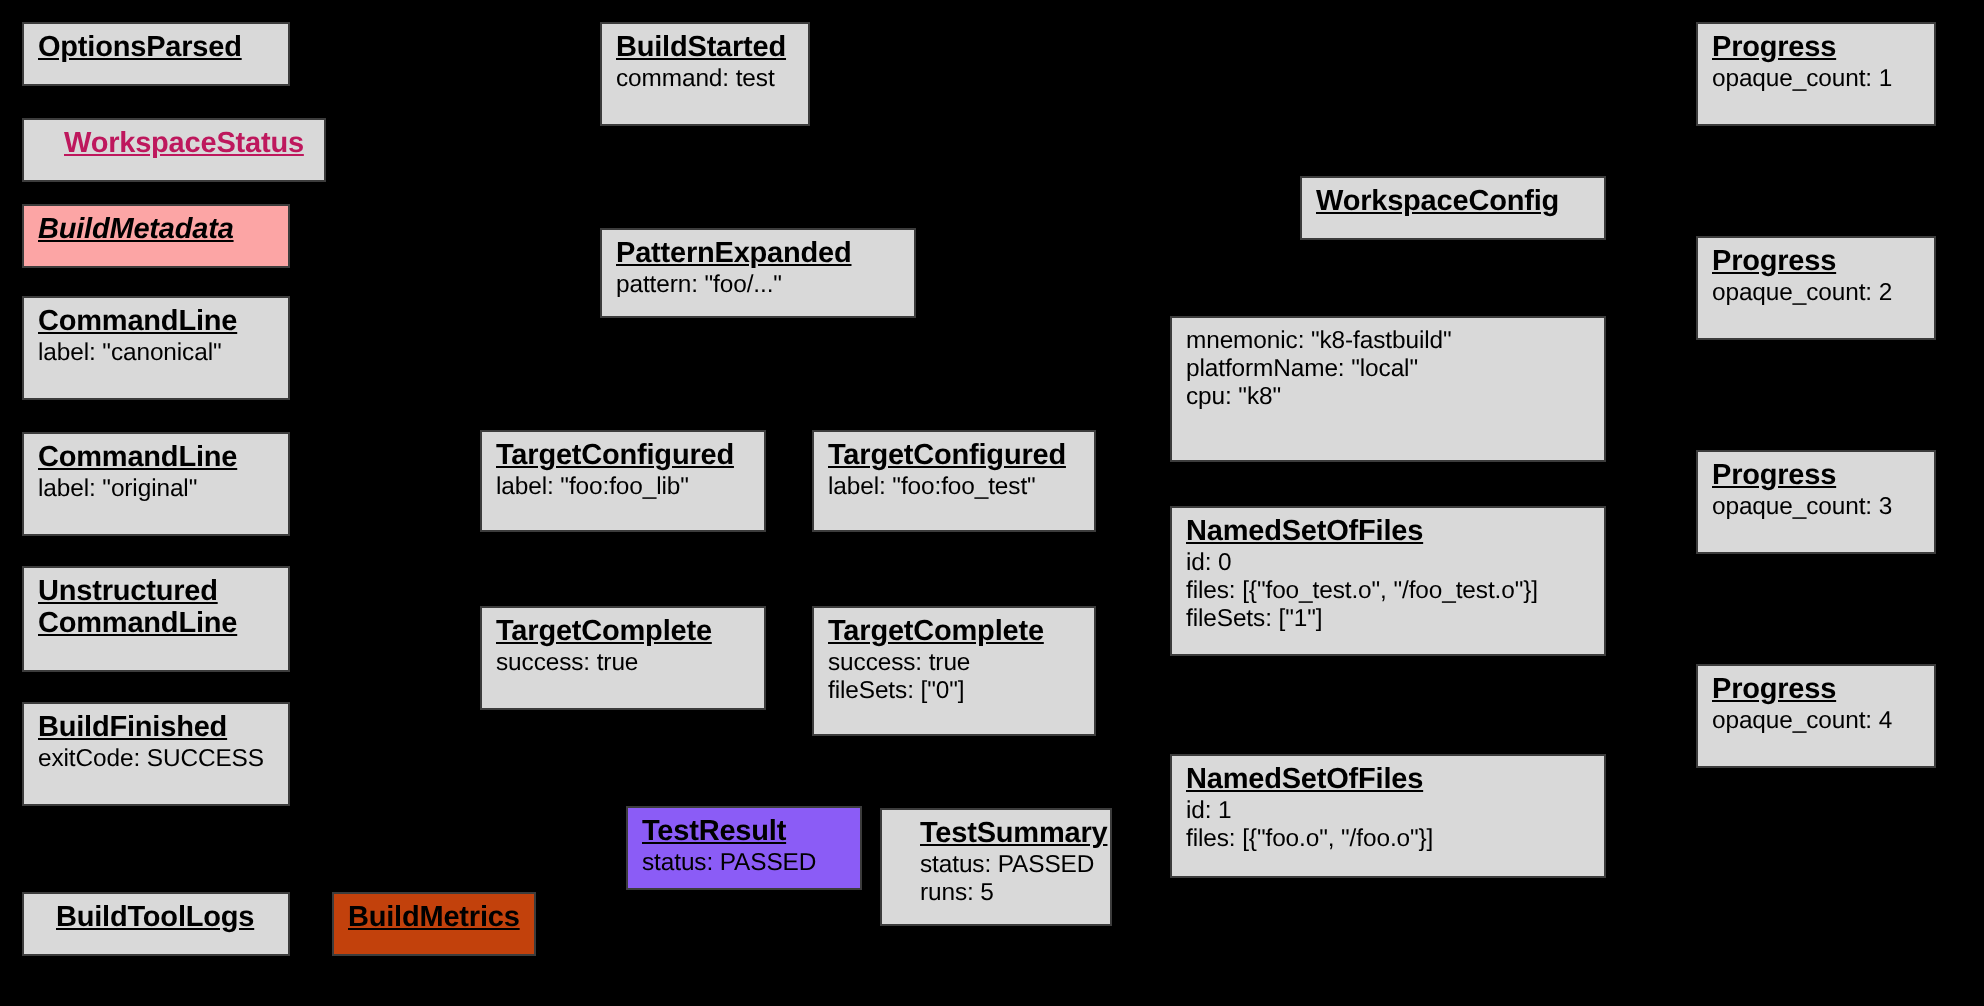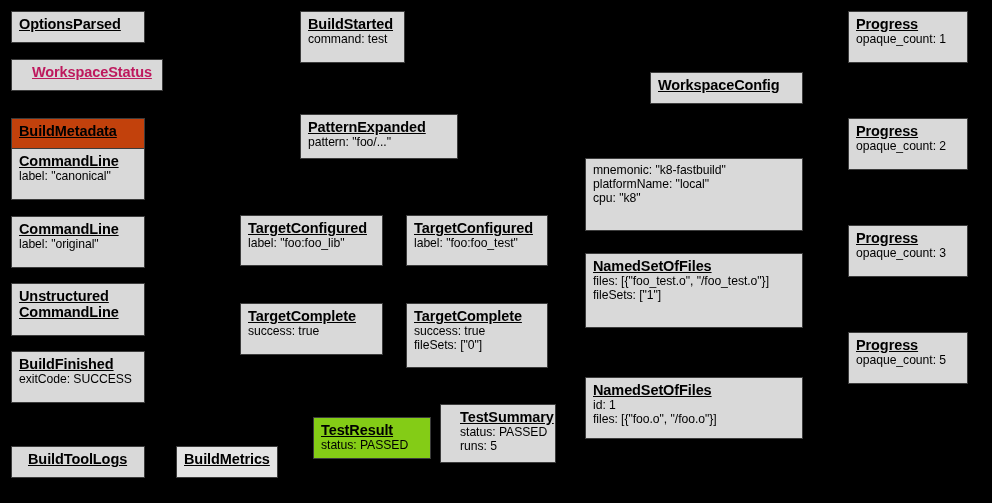--- a/index.html
+++ b/index.html
@@ -53,21 +53,21 @@
 </head>
 <body>
 
 <div id="canvas">
     <div class="node" style="left: 11px; top: 11px; width: 134px; height: 32px; background: rgb(217, 217, 217); border-color: rgb(60, 60, 60); color: rgb(0, 0, 0);">
       <span class="node-title">OptionsParsed</span>
     </div>
     <div class="node" style="left: 11px; top: 59px; width: 152px; height: 32px; background: rgb(217, 217, 217); border-color: rgb(60, 60, 60); color: #be185d; padding-left: 20px;">
       <span class="node-title">WorkspaceStatus</span>
     </div>
-    <div class="node" style="left: 11px; top: 118px; width: 134px; height: 32px; background: #c2410c; border-color: rgb(60, 60, 60); color: rgb(0, 0, 0);">
+    <div class="node" style="left: 11px; top: 102px; width: 134px; height: 32px; background: #fca5a5; border-color: rgb(60, 60, 60); color: rgb(0, 0, 0); font-style: italic;">
       <span class="node-title">BuildMetadata</span>
     </div>
     <div class="node" style="left: 11px; top: 148px; width: 134px; height: 52px; background: rgb(217, 217, 217); border-color: rgb(60, 60, 60); color: rgb(0, 0, 0);">
       <span class="node-title">CommandLine</span>
       <span class="node-fields">
         <span class="node-field">label: "canonical"</span>
       </span>
     </div>
     <div class="node" style="left: 11px; top: 216px; width: 134px; height: 52px; background: rgb(217, 217, 217); border-color: rgb(60, 60, 60); color: rgb(0, 0, 0);">
       <span class="node-title">CommandLine</span>
@@ -80,21 +80,21 @@
       <span class="node-fields">
         <span class="node-field">exitCode: SUCCESS</span>
       </span>
     </div>
     <div class="node" style="left: 11px; top: 283px; width: 134px; height: 53px; background: rgb(217, 217, 217); border-color: rgb(60, 60, 60); color: rgb(0, 0, 0);">
       <span class="node-title wrap">Unstructured CommandLine</span>
     </div>
     <div class="node" style="left: 11px; top: 446px; width: 134px; height: 32px; background: rgb(217, 217, 217); border-color: rgb(60, 60, 60); color: rgb(0, 0, 0); padding-left: 16px;">
       <span class="node-title">BuildToolLogs</span>
     </div>
-    <div class="node" style="left: 176px; top: 446px; width: 102px; height: 32px; background: #e5e5e5; border-color: rgb(60, 60, 60); color: rgb(0, 0, 0);">
+    <div class="node" style="left: 166px; top: 446px; width: 102px; height: 32px; background: #c2410c; border-color: rgb(60, 60, 60); color: rgb(0, 0, 0);">
       <span class="node-title">BuildMetrics</span>
     </div>
     <div class="node" style="left: 300px; top: 114px; width: 158px; height: 45px; background: rgb(217, 217, 217); border-color: rgb(60, 60, 60); color: rgb(0, 0, 0);">
       <span class="node-title">PatternExpanded</span>
       <span class="node-fields">
         <span class="node-field">pattern: "foo/..."</span>
       </span>
     </div>
     <div class="node" style="left: 300px; top: 11px; width: 105px; height: 52px; background: rgb(217, 217, 217); border-color: rgb(60, 60, 60); color: rgb(0, 0, 0);">
       <span class="node-title">BuildStarted</span>
@@ -120,46 +120,47 @@
         <span class="node-field">success: true</span>
       </span>
     </div>
     <div class="node" style="left: 406px; top: 303px; width: 142px; height: 65px; background: rgb(217, 217, 217); border-color: rgb(60, 60, 60); color: rgb(0, 0, 0);">
       <span class="node-title">TargetComplete</span>
       <span class="node-fields">
         <span class="node-field">success: true</span>
         <span class="node-field">fileSets: ["0"]</span>
       </span>
     </div>
-    <div class="node" style="left: 313px; top: 417px; width: 118px; height: 42px; background: #84cc16; border-color: rgb(60, 60, 60); color: rgb(0, 0, 0);">
+    <div class="node" style="left: 313px; top: 403px; width: 118px; height: 42px; background: #8b5cf6; border-color: rgb(60, 60, 60); color: rgb(0, 0, 0);">
       <span class="node-title">TestResult</span>
       <span class="node-fields">
         <span class="node-field">status: PASSED</span>
       </span>
     </div>
     <div class="node" style="left: 440px; top: 404px; width: 116px; height: 59px; background: rgb(217, 217, 217); border-color: rgb(60, 60, 60); color: rgb(0, 0, 0); padding-left: 19px;">
       <span class="node-title">TestSummary</span>
       <span class="node-fields">
         <span class="node-field">status: PASSED</span>
         <span class="node-field">runs: 5</span>
       </span>
     </div>
-    <div class="node" style="left: 650px; top: 72px; width: 153px; height: 32px; background: rgb(217, 217, 217); border-color: rgb(60, 60, 60); color: rgb(0, 0, 0);">
+    <div class="node" style="left: 650px; top: 88px; width: 153px; height: 32px; background: rgb(217, 217, 217); border-color: rgb(60, 60, 60); color: rgb(0, 0, 0);">
       <span class="node-title">WorkspaceConfig</span>
     </div>
     <div class="node" style="left: 585px; top: 158px; width: 218px; height: 73px; background: rgb(217, 217, 217); border-color: rgb(60, 60, 60); color: rgb(0, 0, 0);">
       <span class="node-fields">
         <span class="node-field">mnemonic: "k8-fastbuild"</span>
         <span class="node-field">platformName: "local"</span>
         <span class="node-field">cpu: "k8"</span>
       </span>
     </div>
     <div class="node" style="left: 585px; top: 253px; width: 218px; height: 75px; background: rgb(217, 217, 217); border-color: rgb(60, 60, 60); color: rgb(0, 0, 0);">
       <span class="node-title">NamedSetOfFiles</span>
       <span class="node-fields">
+        <span class="node-field">id: 0</span>
         <span class="node-field">files: [{"foo_test.o", "/foo_test.o"}]</span>
         <span class="node-field">fileSets: ["1"]</span>
       </span>
     </div>
     <div class="node" style="left: 585px; top: 377px; width: 218px; height: 62px; background: rgb(217, 217, 217); border-color: rgb(60, 60, 60); color: rgb(0, 0, 0);">
       <span class="node-title">NamedSetOfFiles</span>
       <span class="node-fields">
         <span class="node-field">id: 1</span>
         <span class="node-field">files: [{"foo.o", "/foo.o"}]</span>
       </span>
@@ -178,16 +179,16 @@
     </div>
     <div class="node" style="left: 848px; top: 225px; width: 120px; height: 52px; background: rgb(217, 217, 217); border-color: rgb(60, 60, 60); color: rgb(0, 0, 0);">
       <span class="node-title">Progress</span>
       <span class="node-fields">
         <span class="node-field">opaque_count: 3</span>
       </span>
     </div>
     <div class="node" style="left: 848px; top: 332px; width: 120px; height: 52px; background: rgb(217, 217, 217); border-color: rgb(60, 60, 60); color: rgb(0, 0, 0);">
       <span class="node-title">Progress</span>
       <span class="node-fields">
-        <span class="node-field">opaque_count: 5</span>
+        <span class="node-field">opaque_count: 4</span>
       </span>
     </div>
   </div>
 
 </body></html>

